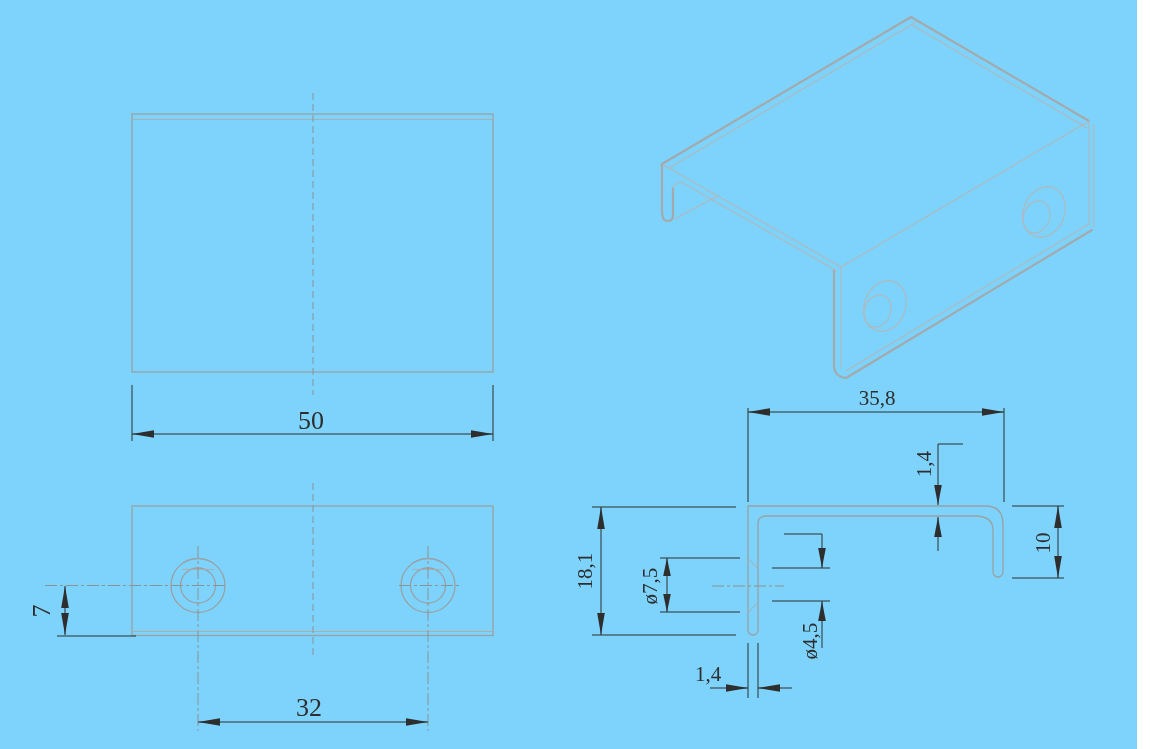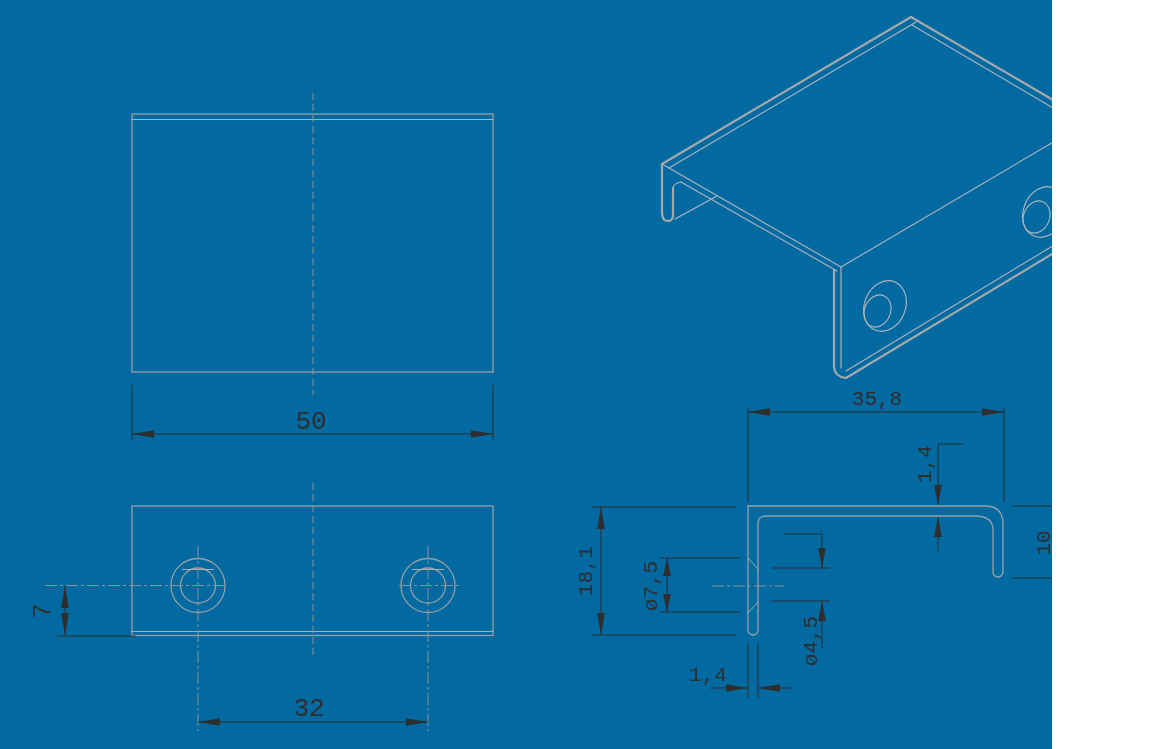--- a/index.html
+++ b/index.html
@@ -1,18 +1,18 @@
 <!DOCTYPE html>
 <html><head>
 <meta charset="utf-8">
 <style>
   html,body{margin:0;padding:0;background:#ffffff;}
   #stage{
-    position:relative;width:1052px;height:749px;background:#0369a1;overflow:hidden;
-    font-family:Liberation Mono, monospace;
+    position:relative;width:1137px;height:749px;background:#7dd3fc;overflow:hidden;
+    font-family:Liberation Serif, serif;
   }
   svg{display:block;}
   .geo{stroke:#9aa0a3;stroke-width:1.3;fill:none;stroke-linecap:round;}
   .geo-thin{stroke:#a9aeb1;stroke-width:1;fill:none;stroke-linecap:round;}
   .iso{stroke:#b2b7ba;stroke-width:1.1;fill:none;stroke-linecap:round;stroke-linejoin:round;}
   .iso-thick{stroke:#a4a9ac;stroke-width:2.2;fill:none;stroke-linecap:round;stroke-linejoin:round;}
   .dim{stroke:#2e2e2e;stroke-width:1;fill:none;stroke-linecap:butt;}
   .arrow{fill:#2e2e2e;stroke:none;}
   .cl{stroke:#8d9295;stroke-width:1;fill:none;}
   .dash{stroke-dasharray:7 4;}

